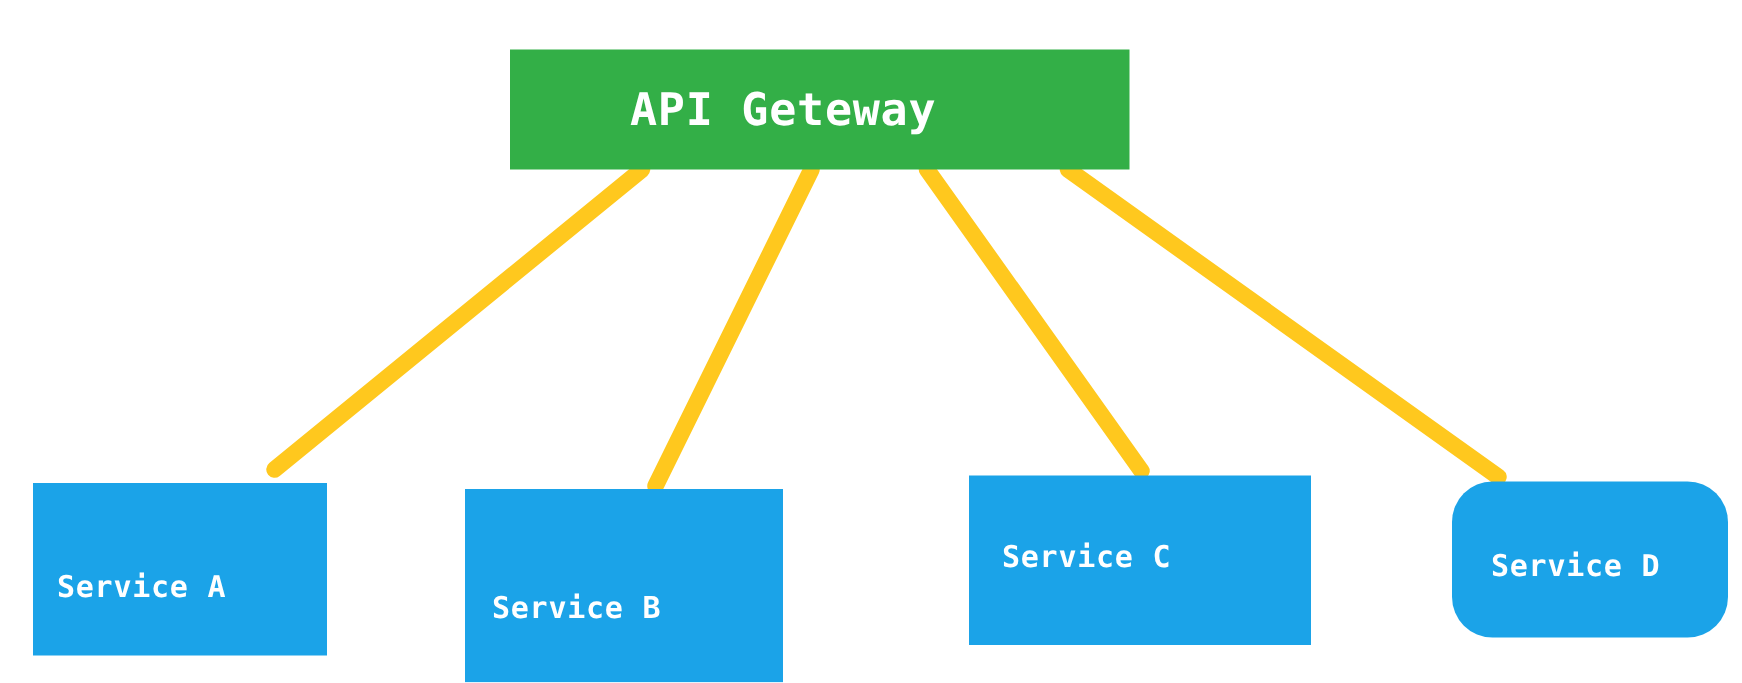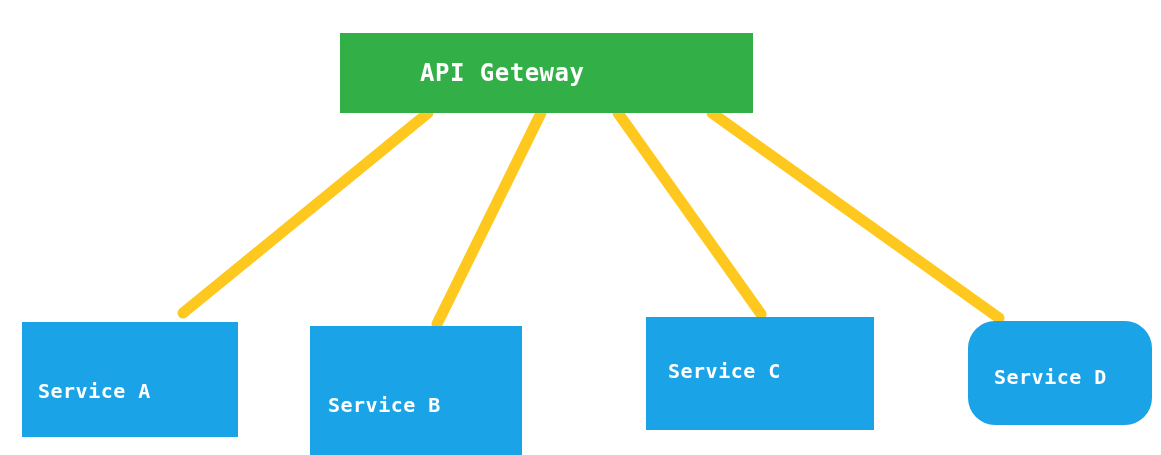--- a/index.html
+++ b/index.html
@@ -45,33 +45,33 @@
   #node-gateway {
     left: 340px;
     top: 33px;
     width: 413px;
     height: 80px;
     background: #33AF47;
     justify-content: flex-start;
     padding-left: 80px;
   }
   #node-gateway .node-label {
-    font-size: 24px;
+    font-size: 30px;
   }
   
   .service-box {
     background: #1BA3E8;
   }
   .service-box .node-label {
     font-size: 20px;
   }
   #node-service-a {
     left: 22px;
     top: 322px;
-    width: 216px;
+    width: 196px;
     height: 115px;
     padding-left: 16px;
   }
   #node-service-b {
     left: 310px;
     top: 326px;
     width: 212px;
     height: 129px;
     padding-left: 18px;
   }

